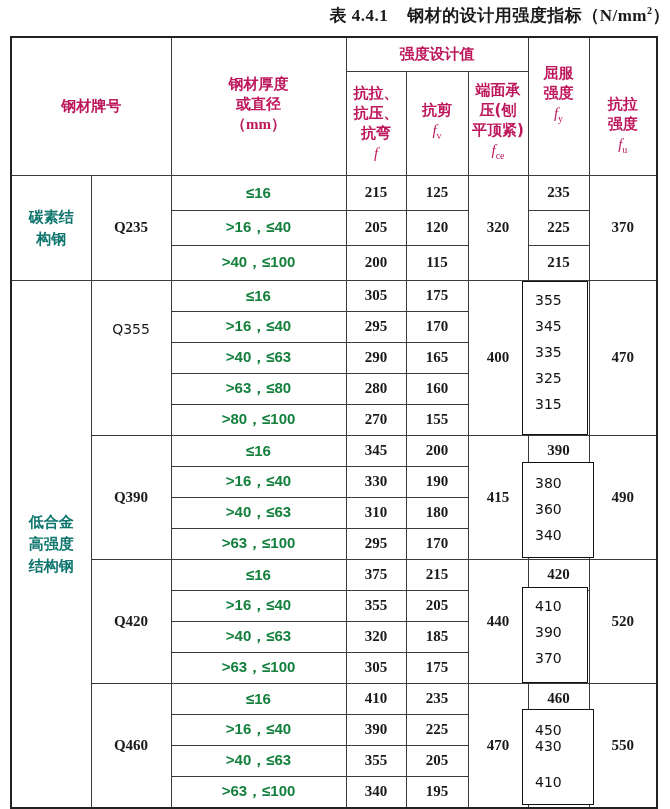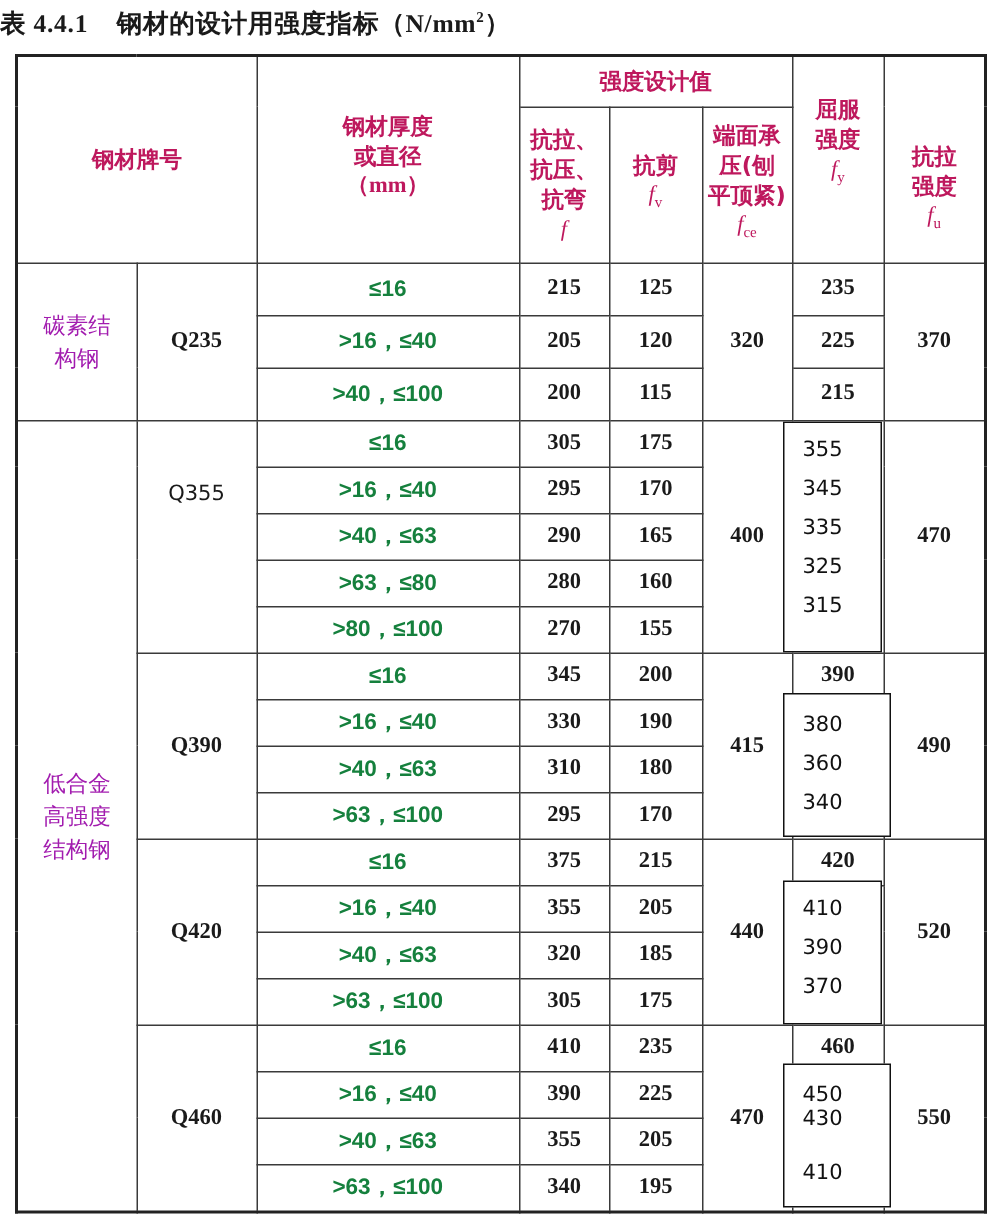--- a/index.html
+++ b/index.html
@@ -1,31 +1,31 @@
 <!DOCTYPE html>
 <html><head>
 <meta charset="utf-8">
 <style>
   html, body { margin: 0; padding: 0; background: #ffffff; }
   body { width: 670px; height: 809px; position: relative; overflow: hidden;
          font-family: "Liberation Serif", "DejaVu Serif", serif; color: #1a1a1a; }
-  .title { position: absolute; top: 4px; left: 0; width: 670px; text-align: left;
+  .title { position: absolute; top: 4px; left: 0; width: 670px; text-align: right;
            font-size: 17px; font-weight: bold; letter-spacing: 0.5px; }
   .title sup { font-size: 10px; }
   table.steel { position: absolute; left: 10px; top: 36px; border-collapse: collapse;
                 table-layout: fixed; width: 646px; }
   table.steel td { border: 1px solid #3a3a3a; text-align: center; vertical-align: middle;
                    padding: 0; font-size: 15px; }
   table.steel { border: 2px solid #222; }
   .hdr { font-family: "DejaVu Sans", sans-serif; font-size: 14px; line-height: 20px; font-weight: 600; color:#be185d; }
   .sym { font-style: italic; font-family: "Liberation Serif", serif; font-weight: normal; font-size: 15px; }
   .sym sub { font-size: 10px; font-style: normal; }
   .num { font-weight: bold; font-family: "Liberation Serif", serif; font-size: 15px; }
   .rng { font-family: Liberation Sans, sans-serif; font-size: 16px; font-weight: bold; color:#15803d;margin-top:24px; }
-  .cat { font-family: "DejaVu Sans", sans-serif; font-size: 15px; font-weight: 400; line-height: 22px; color:#a21caf; }
+  .cat { font-family: "DejaVu Sans", sans-serif; font-size: 15px; font-weight: 700; line-height: 22px; color:#0f766e; }
   .grade { font-weight: bold; font-family: "Liberation Serif", serif; font-size: 16px; }
   .grade.plain { font-weight: normal; font-family: "DejaVu Sans", sans-serif; font-size: 14px; }
   .fybox { position: absolute; border: 1.5px solid #111; background: #fff;
            font-family: "DejaVu Sans", sans-serif; font-size: 14px; color: #111; }
   .fybox div { position: absolute; left: 12px; }
   tr.r35 td { height: 34px; }
   tr.r31 td { height: 30px; }
 </style>
 </head>
 <body>

